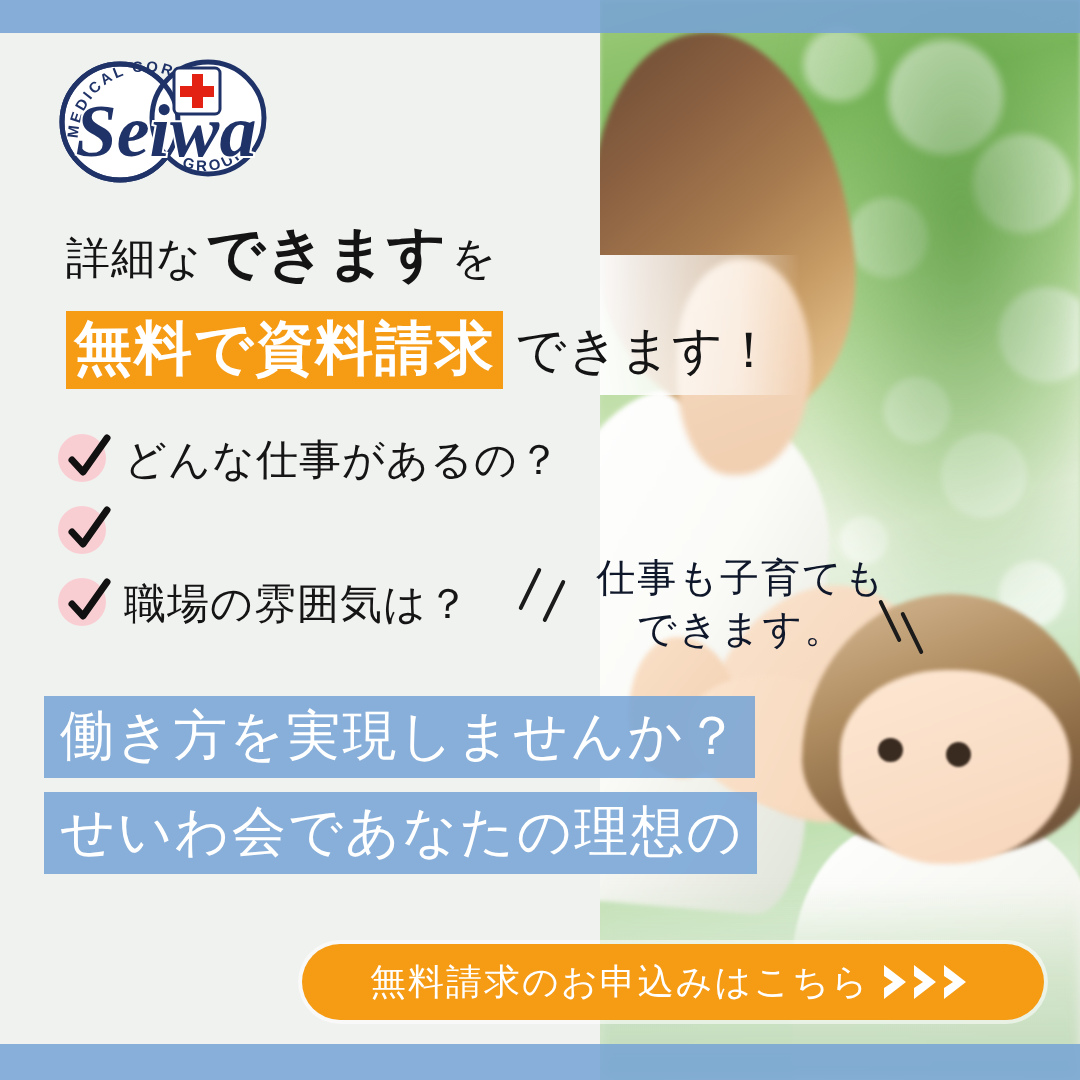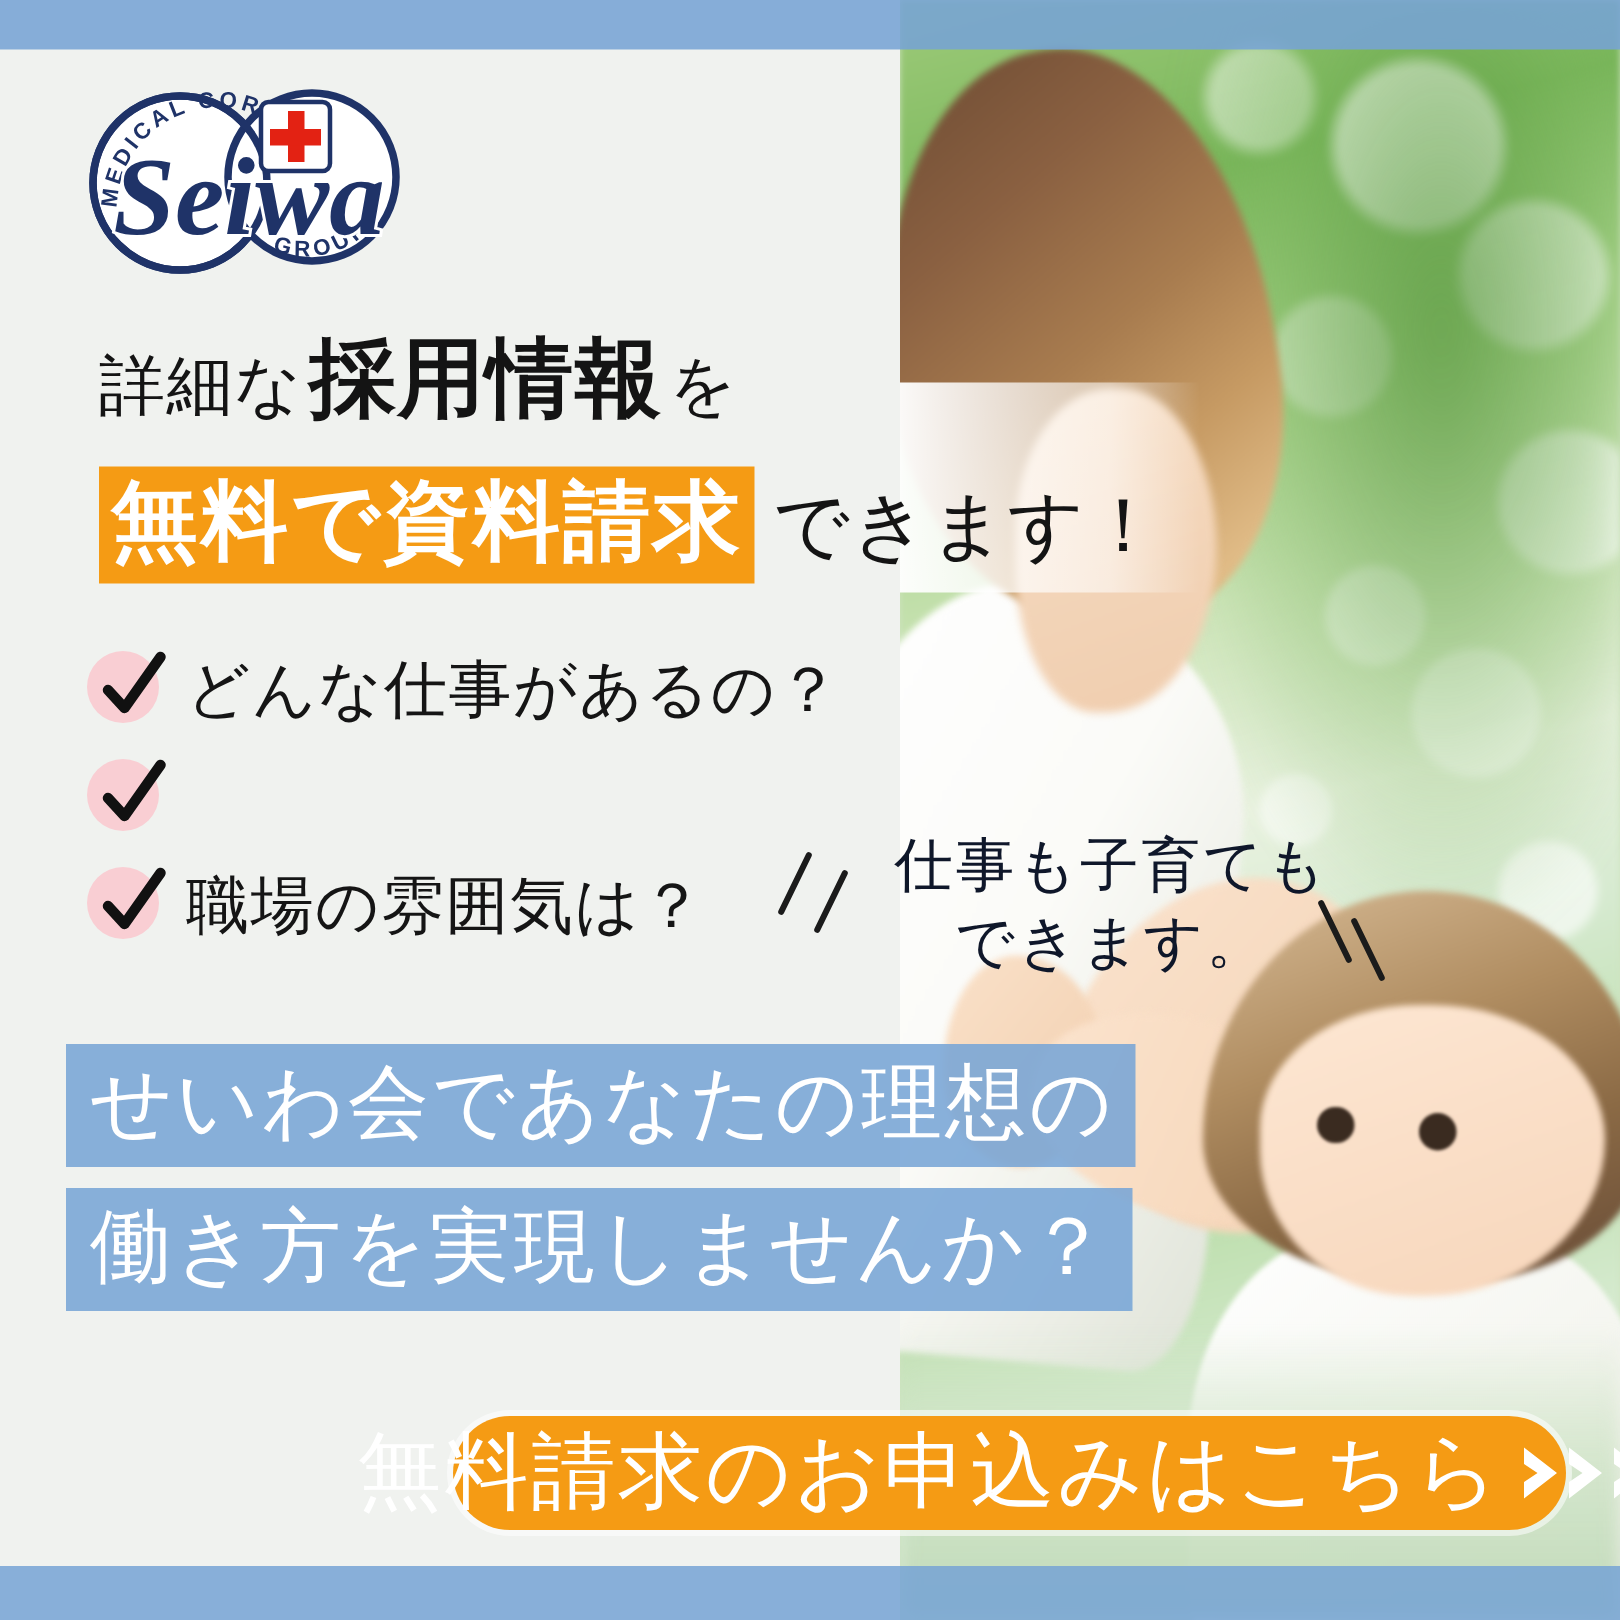--- a/index.html
+++ b/index.html
@@ -199,21 +199,21 @@
   .banner-line + .banner-line{margin-top:14px;}
 
   
   .cta{
     position:absolute;left:302px;top:944px;width:742px;height:76px;
     background:#F59B14;border-radius:38px;
     display:flex;align-items:center;justify-content:center;
     box-shadow:0 0 0 4px rgba(255,255,255,.55);
   }
   .cta-label{
-    color:#FFFFFF;font-size:56px;letter-spacing:2px;white-space:nowrap;
+    color:#FFFFFF;font-size:36px;letter-spacing:2px;white-space:nowrap;
   }
   .cta-chevrons{display:flex;align-items:center;margin-left:10px;}
   .cta-chevrons svg{display:block;}
 </style>
 </head>
 <body>
 
 <div id="poster">
 
   <div class="photo">
@@ -257,21 +257,21 @@
         <rect x="144" y="22" width="11" height="34" fill="#E32213"></rect>
         <rect x="132" y="34" width="34" height="11" fill="#E32213"></rect>
       </g>
       <text x="118" y="104" text-anchor="middle" font-family="'Liberation Serif',serif" font-size="74" font-style="italic" font-weight="700" fill="#1F3368" stroke="#ffffff" stroke-width="4" paint-order="stroke">Seiwa</text>
     </svg>
   </div>
 
   <div class="headline">
     <div class="hl-line1">
       <span class="hl-sm">詳細な</span>
-      <span class="hl-bg">採用情報</span>
+      <span class="hl-bg">できます</span>
       <span class="hl-sm">を</span>
     </div>
     <div class="hl-line2">
       <span class="hl-mark">無料で資料請求</span>
       <span class="hl-tail">できます！</span>
     </div>
   </div>
 
   <div class="checks">
     <div class="check-row">
@@ -306,22 +306,22 @@
   <div class="slash sl-l2"></div>
   <div class="slash sl-r1"></div>
   <div class="slash sl-r2"></div>
 
   <div class="photo-copy">
     <span>仕事も子育ても</span>
     <span class="pc2">できます。</span>
   </div>
 
   <div class="banner">
+    <div class="banner-line">働き方を実現しませんか？</div>
     <div class="banner-line">せいわ会であなたの理想の</div>
-    <div class="banner-line">働き方を実現しませんか？</div>
   </div>
 
   <div class="cta">
     <span class="cta-label">無料請求のお申込みはこちら</span>
     <span class="cta-chevrons">
       <svg width="96" height="46" viewBox="0 0 96 46">
         <path d="M4 6 L26 23 L4 40 L4 29 L13 23 L4 17 Z" fill="#ffffff"></path>
         <path d="M34 6 L56 23 L34 40 L34 29 L43 23 L34 17 Z" fill="#ffffff"></path>
         <path d="M64 6 L86 23 L64 40 L64 29 L73 23 L64 17 Z" fill="#ffffff"></path>
       </svg>

